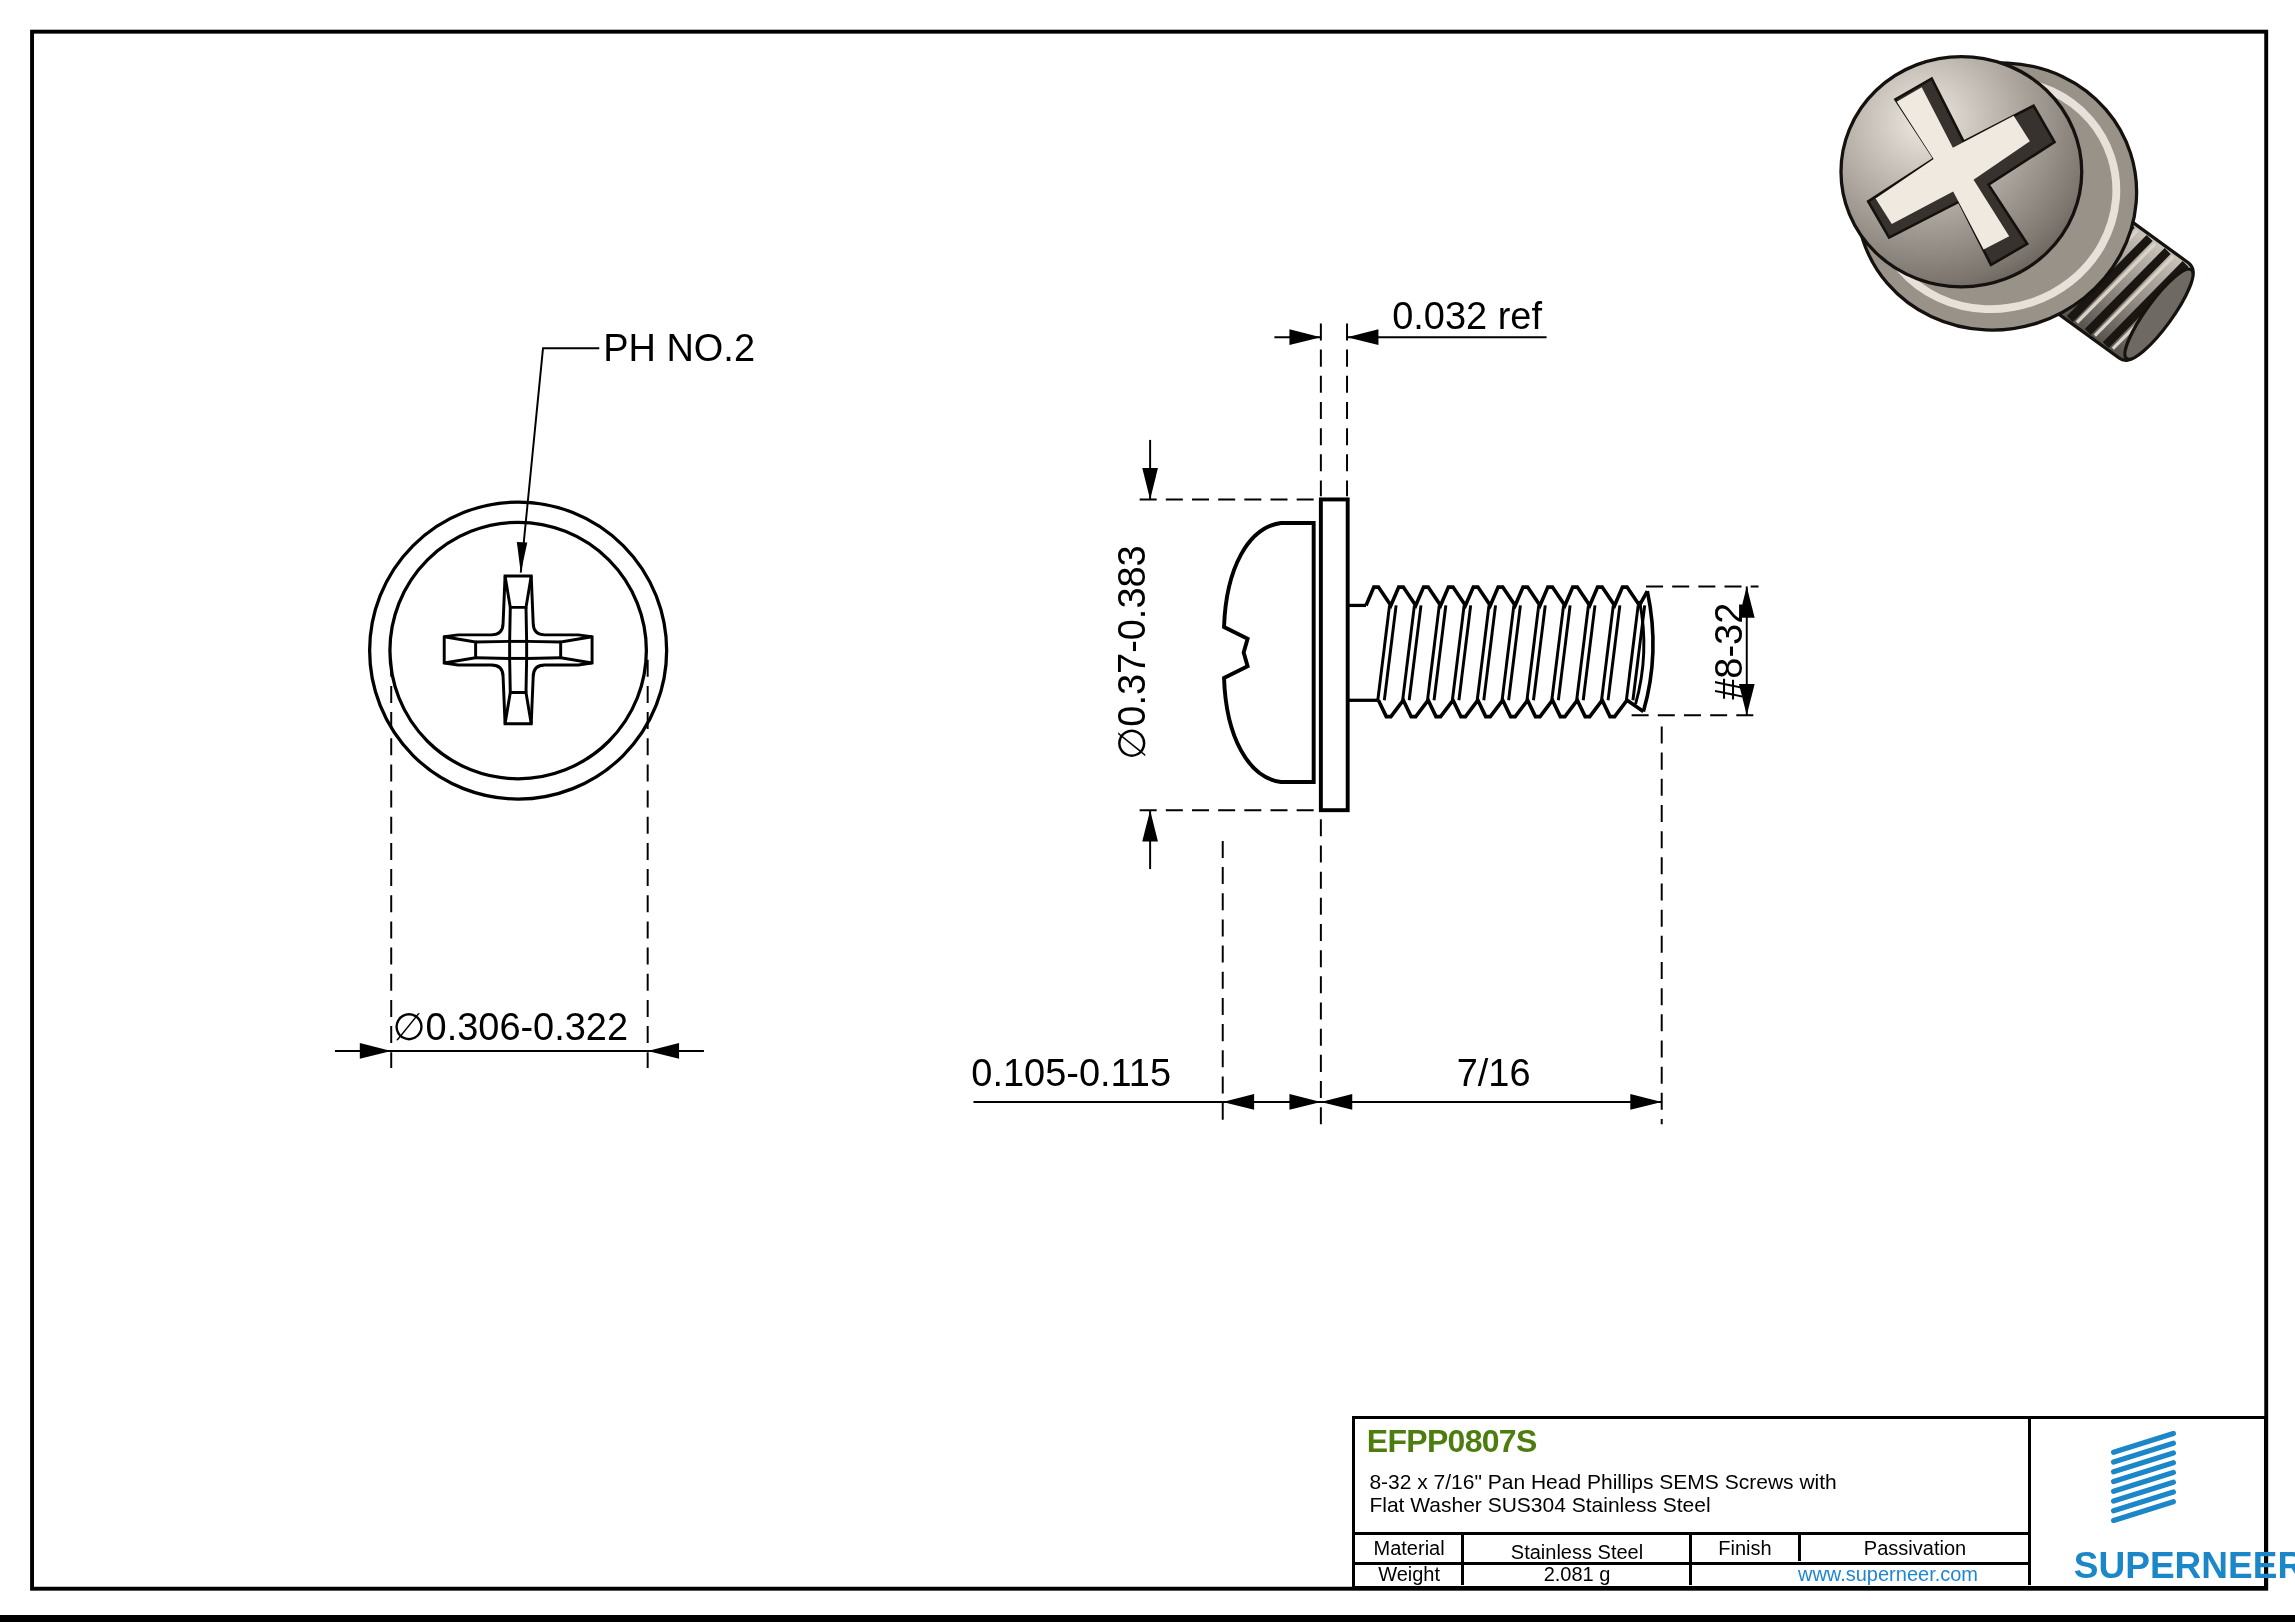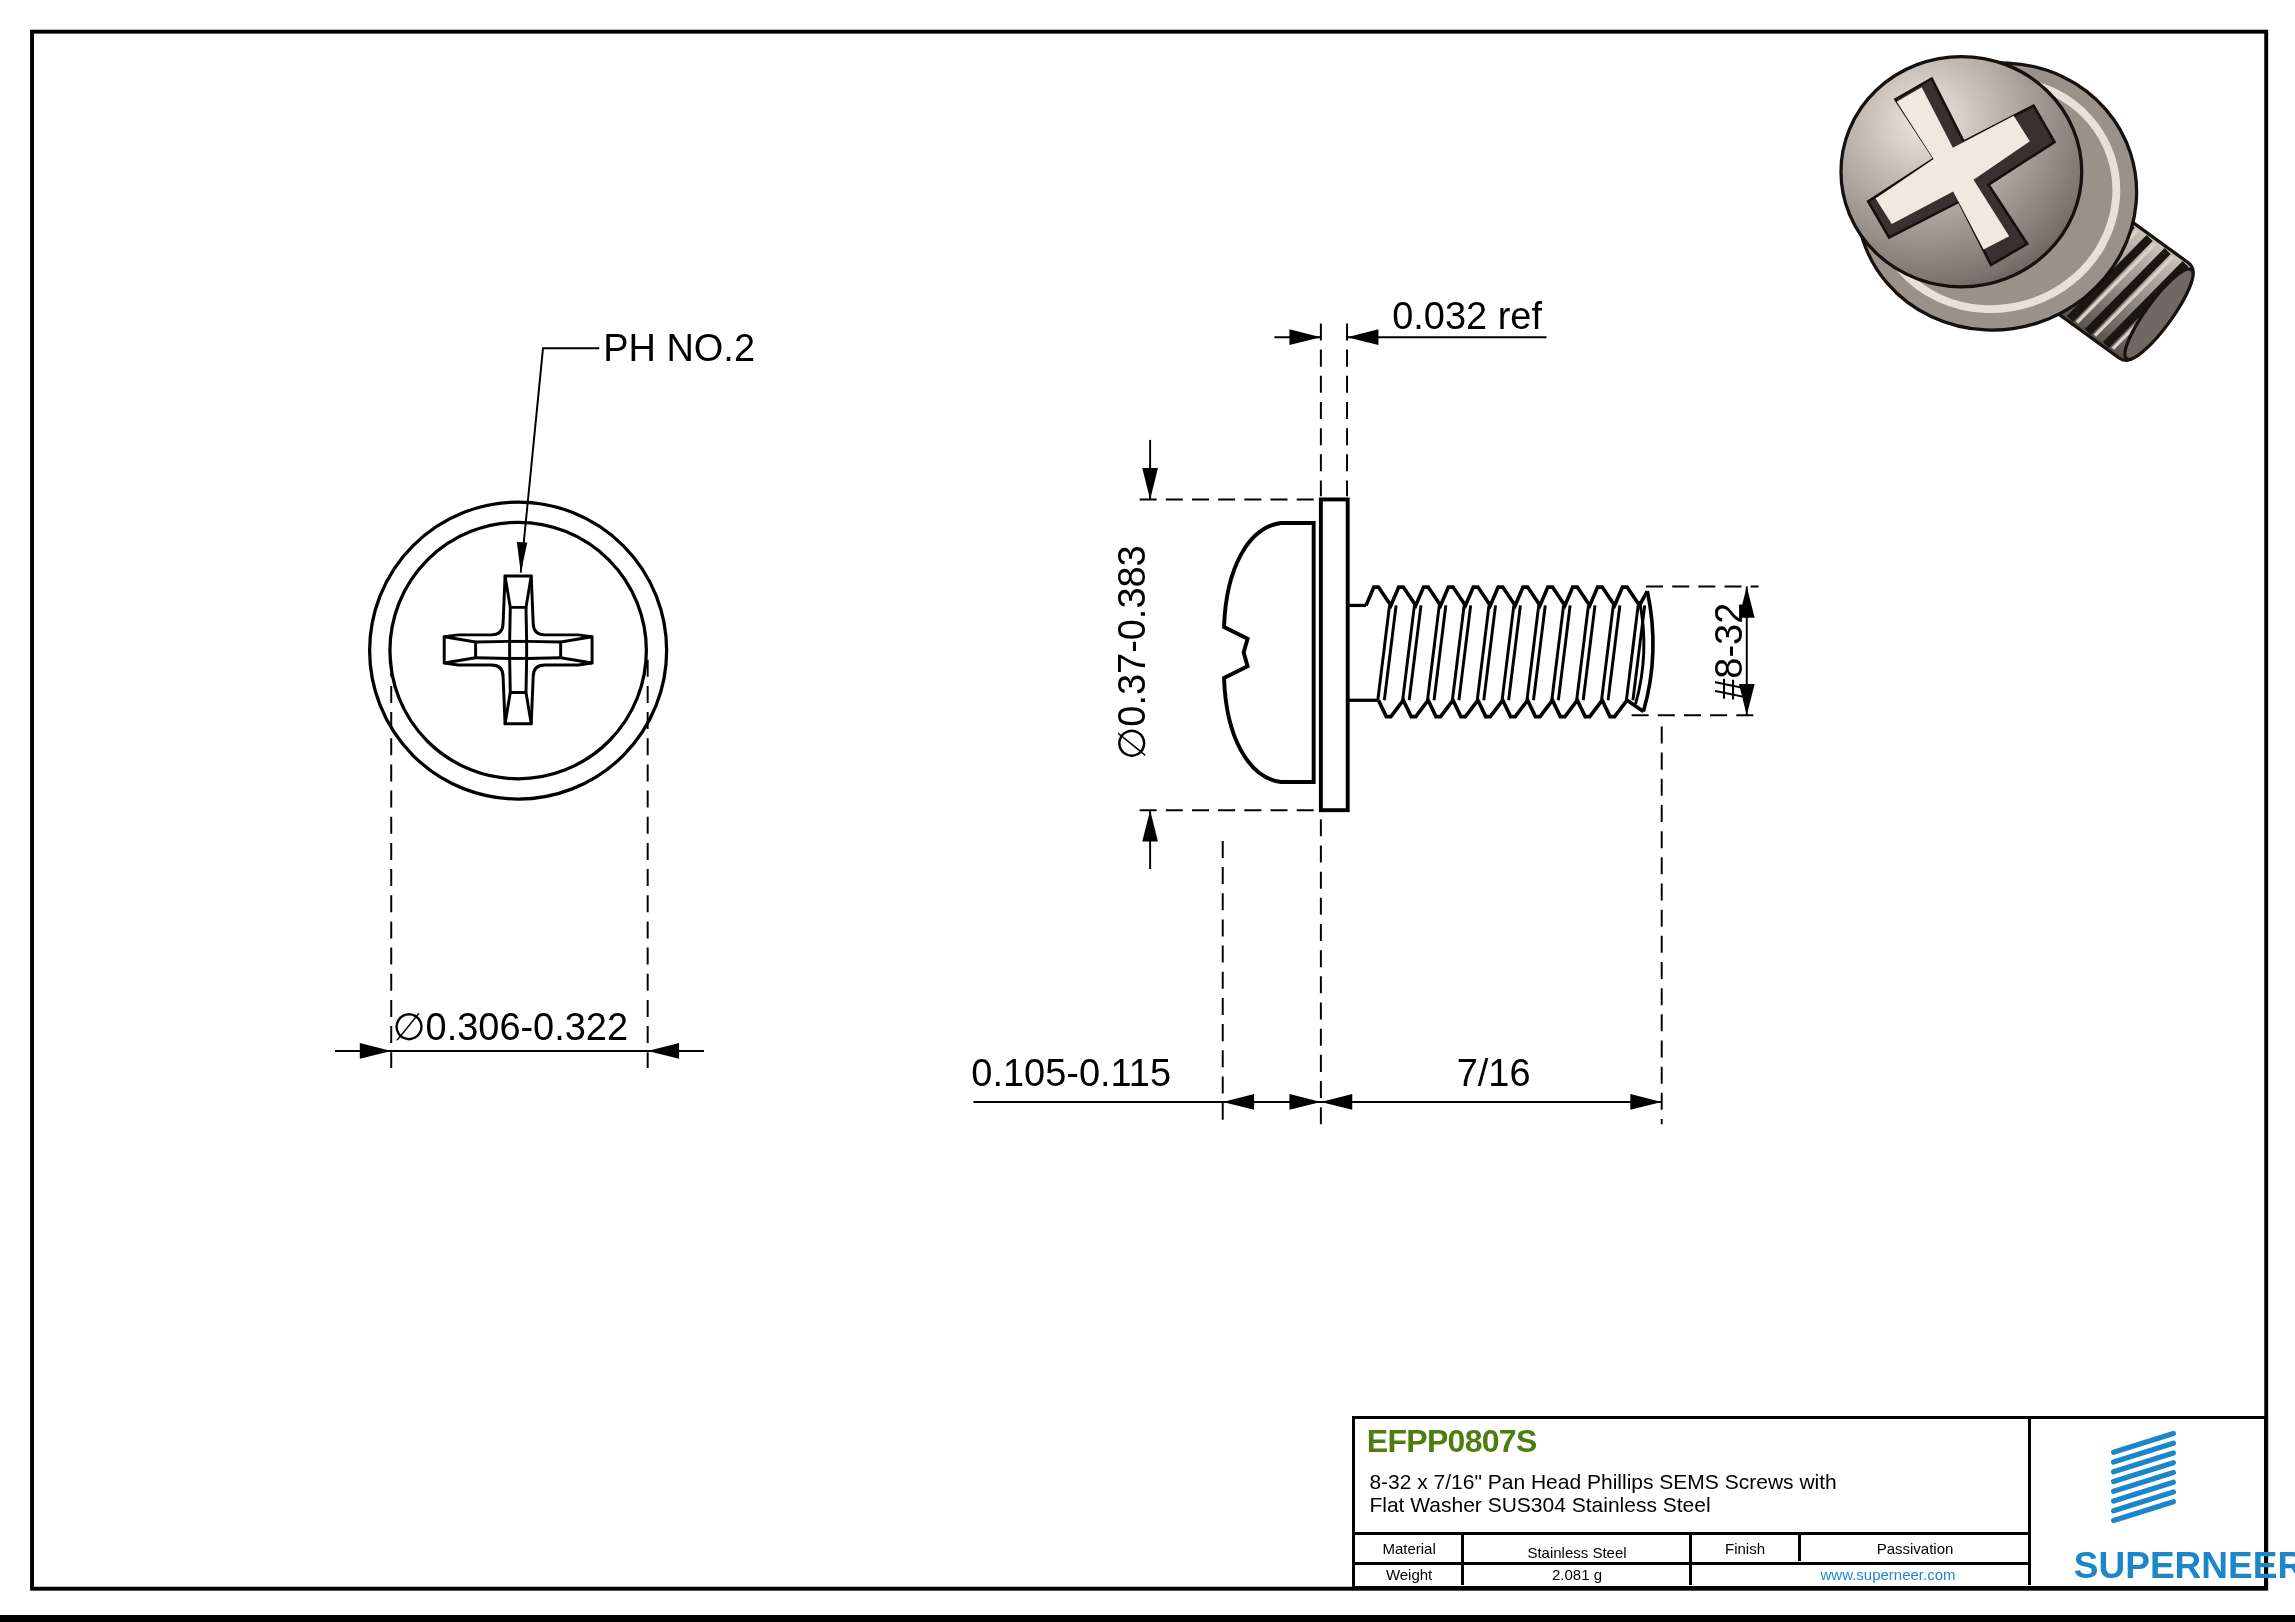--- a/index.html
+++ b/index.html
@@ -10,21 +10,21 @@
   .dim-text{font-size:58px;}
   
   .tb{position:absolute;left:1352px;top:1416px;width:915px;height:173px;
       border:3.3px solid #000;box-sizing:border-box;background:#fff;}
   .tb .line{position:absolute;background:#000;}
   .tb .h{height:2.6px;}
   .tb .v{width:2.6px;}
   .tb-part{position:absolute;left:11.8px;top:3.9px;font-size:32px;font-weight:bold;letter-spacing:-0.7px;color:#4d7c0f;}
   .tb-desc{position:absolute;left:14.4px;font-size:21px;color:#000;white-space:nowrap;}
   .cell{position:absolute;display:flex;align-items:center;justify-content:center;
-        font-size:15px;color:#000;white-space:nowrap;}
+        font-size:20px;color:#000;white-space:nowrap;}
   .url{color:#1f86d4;text-decoration:none;}
   .logo{position:absolute;left:676px;top:0;width:236px;height:166px;}
   .brand{position:absolute;left:0;top:126px;width:100%;text-align:center;
          font-size:37px;font-weight:bold;letter-spacing:0px;padding-left:40px;}
   .stripes{position:absolute;left:80px;top:11.8px;}
   .bottom-bar{position:absolute;left:0;top:1615px;width:2295px;height:7.9px;background:#000;}
 </style>
 </head>
 <body>
 

